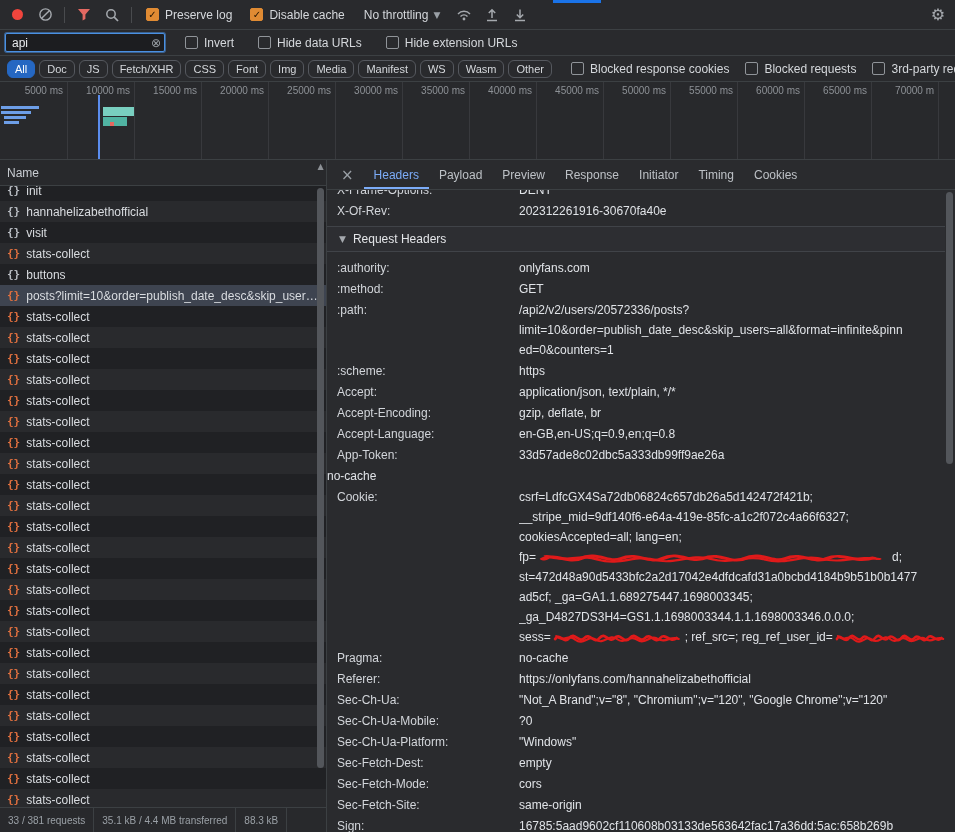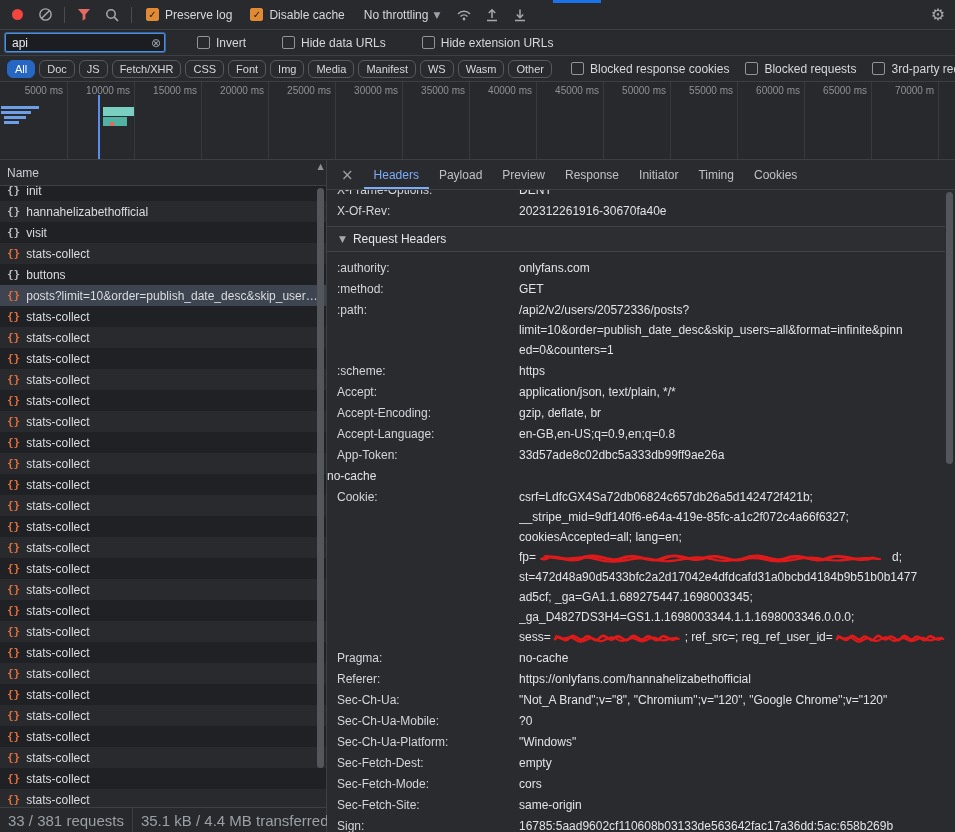--- a/index.html
+++ b/index.html
@@ -21,21 +21,21 @@
   .sep { width:1px; height:16px; background:#494b4e; margin:0 4px; flex:none; }
   .checkbox { display:flex; align-items:center; gap:6px; margin:0 8px; flex:none; color:#d5d8dc; cursor:pointer; white-space:nowrap; }
   .box { width:13px; height:13px; border:1px solid #909499; border-radius:2px; flex:none; text-align:center; line-height:12px; font-size:10px; color:transparent; font-family:"DejaVu Sans",sans-serif; }
   .box.checked { background:#e08b33; border-color:#e08b33; color:#241503; font-weight:bold; }
   .throttle { display:flex; align-items:center; gap:5px; color:#d5d8dc; margin:0 9px; cursor:pointer; white-space:nowrap; }
   .caret { font-size:9px; color:#9aa0a6; font-family:"DejaVu Sans",sans-serif; }
   .spacer { flex:1; }
   .gear { font-size:16px; color:#a5a9ae; }
 
   
-  .filterbar { height:26px; background:#292a2d; border-bottom:1px solid #3c4043; display:flex; align-items:center; padding:0 5px; gap:20px; }
+  .filterbar { height:26px; background:#292a2d; border-bottom:1px solid #3c4043; display:flex; align-items:center; padding:0 5px; gap:8px; }
   .search-wrap { position:relative; flex:none; margin-right:4px; }
   .search-input { width:160px; height:19px; background:#1c1d20; border:1px solid #4a90e2; box-shadow:0 0 0 1px rgba(74,144,226,.55); border-radius:2px; color:#e8eaed; font:12px "Liberation Sans",sans-serif; padding:0 18px 0 6px; outline:none; }
   .clear-x { position:absolute; right:4px; top:50%; transform:translateY(-50%); color:#9aa0a6; font-size:12px; font-family:"DejaVu Sans",sans-serif; cursor:pointer; }
 
   
   .pillbar { height:26px; background:#292a2d; border-bottom:1px solid #3c4043; display:flex; align-items:center; padding:0 7px; gap:5px; }
   #pills { display:flex; gap:4px; align-items:center; }
   .pill { background:none; border:1px solid #55585e; border-radius:6px; color:#d5d8dc; font:11px "Liberation Sans",sans-serif; height:18px; padding:0 7px; cursor:pointer; }
   .pill.sel { background:#2567c2; border-color:#2567c2; color:#fff; }
   #type-checkboxes { display:flex; align-items:center; margin-left:6px; }
@@ -54,21 +54,21 @@
   .rows { position:absolute; top:26px; bottom:25px; left:0; right:0; overflow:hidden; }
   .req-row { height:21px; display:flex; align-items:center; gap:6px; padding:0 7px; white-space:nowrap; overflow:hidden; cursor:default; }
   .req-row:first-child { margin-top:-6px; }
   .req-row:nth-child(even) { background:#292a2d; }
   .req-row.sel { background:#3e4450; }
   .braces { font-weight:bold; font-size:11px; flex:none; font-family:"DejaVu Sans Mono",monospace; }
   .ic-gray { color:#b9bdc3; }
   .ic-orange { color:#e0703f; }
   .rlabel { color:#d9dce0; }
 
-  .status { position:absolute; left:0; right:0; bottom:0; height:25px; background:#28292c; border-top:1px solid #3c4043; display:flex; align-items:stretch; color:#9aa0a6; font-size:15px; }
+  .status { position:absolute; left:0; right:0; bottom:0; height:25px; background:#28292c; border-top:1px solid #3c4043; display:flex; align-items:stretch; color:#9aa0a6; font-size:10px; }
   .status span { display:flex; align-items:center; padding:0 8px; border-right:1px solid #3c4043; white-space:nowrap; }
 
   .lscroll { position:absolute; top:2px; bottom:27px; right:1px; width:9px; }
   .lscroll .arrow { color:#8d9196; font-size:8px; text-align:center; line-height:10px; font-family:"DejaVu Sans",sans-serif; }
   .lscroll .thumb { position:absolute; top:26px; height:580px; left:1px; right:1px; background:#53565b; border-radius:4px; }
 
   
   .right { flex:1; position:relative; background:#2a2b2e; overflow:hidden; }
   .tabbar { height:30px; border-bottom:1px solid #3c4043; display:flex; align-items:center; padding:0 4px; }
   .close { color:#9aa0a6; font-size:15px; padding:0 10px; cursor:pointer; font-family:"DejaVu Sans",sans-serif; }

